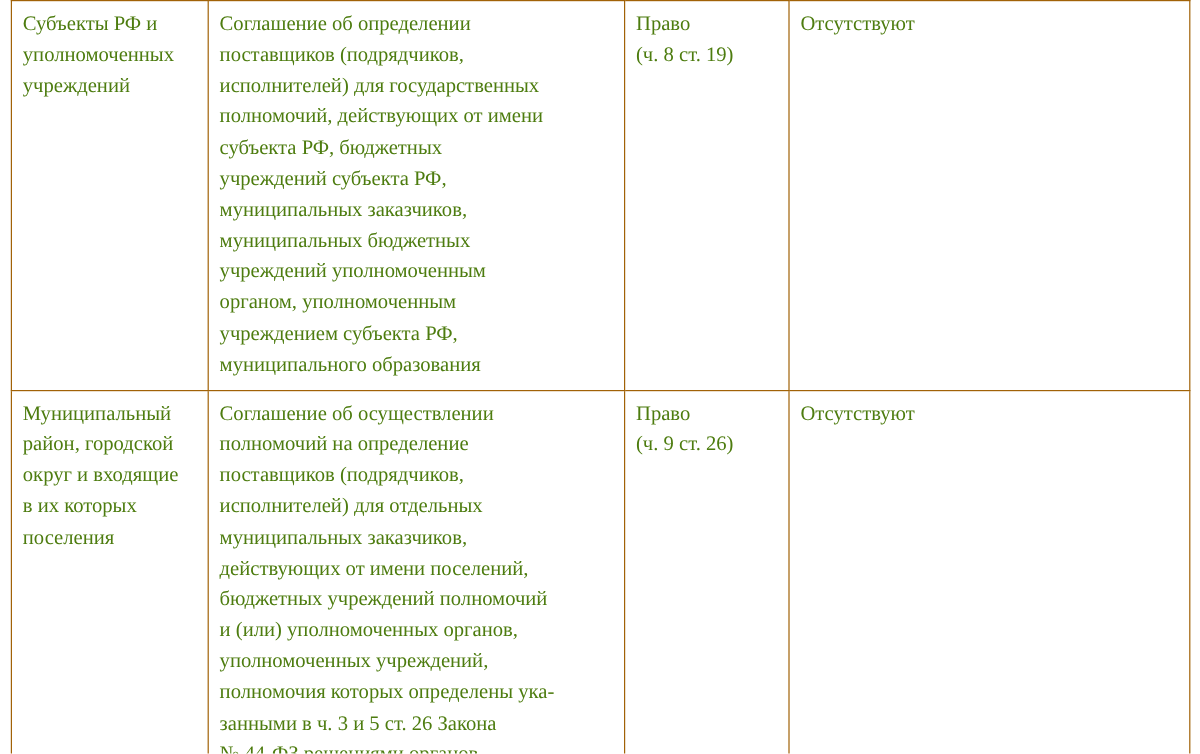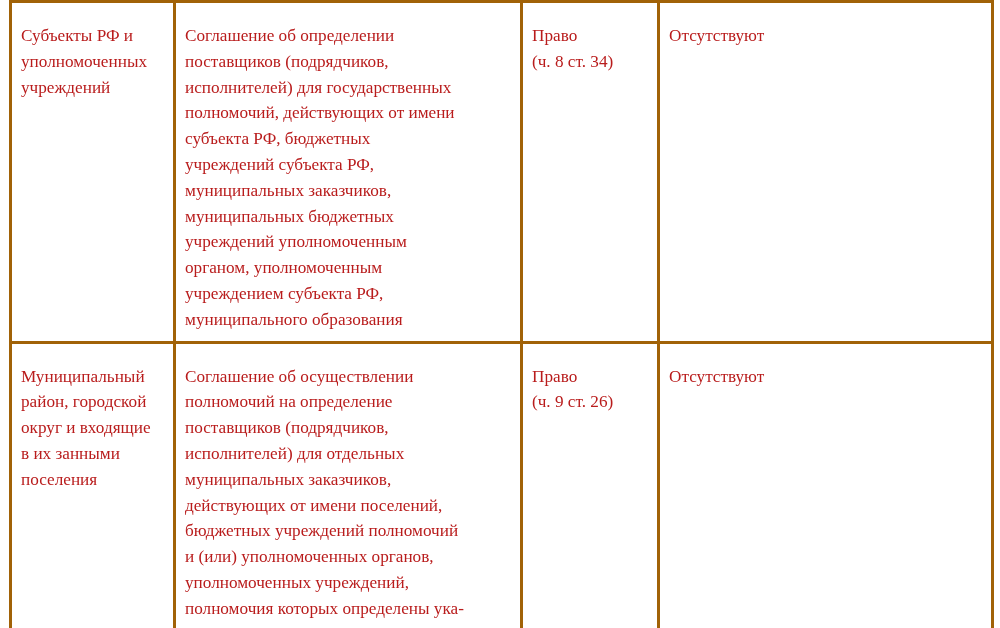--- a/index.html
+++ b/index.html
@@ -25,26 +25,26 @@
   .doc-table {
     position: absolute;
     left: 9px;
     top: 0px;
     width: 982px;
     border-collapse: collapse;
     table-layout: fixed;
   }
 
   .doc-table td {
-    border: 3px solid #a16207;
+    border: 1px solid #a16207;
     vertical-align: top;
-    padding: 20px 8px 8px 9px;
+    padding: 6px 8px 8px 9px;
     font-size: 17.2px;
     line-height: 25.8px;
-    color: #b91c1c;
+    color: #4d7c0f;
     background: #ffffff;
     word-wrap: break-word;
   }
 
   
   .col-entity   { width: 164px; }
   .col-subject  { width: 347px; }
   .col-right    { width: 137px; }
   .col-sanction { width: 334px; }
 
@@ -87,33 +87,33 @@
             <span class="cell-line">учреждений субъекта РФ,</span>
             <span class="cell-line">муниципальных заказчиков,</span>
             <span class="cell-line">муниципальных бюджетных</span>
             <span class="cell-line">учреждений уполномоченным</span>
             <span class="cell-line">органом, уполномоченным</span>
             <span class="cell-line">учреждением субъекта РФ,</span>
             <span class="cell-line">муниципального образования</span>
           </td>
         <td class="cell-right">
             <span class="cell-line">Право</span>
-            <span class="cell-line">(ч. 8 ст. 34)</span>
+            <span class="cell-line">(ч. 8 ст. 19)</span>
           </td>
         <td class="cell-sanction">
             <span class="cell-line">Отсутствуют</span>
           </td>
       </tr>
 
       <tr class="row-clipped">
         <td class="cell-entity">
             <span class="cell-line">Муниципальный</span>
             <span class="cell-line">район, городской</span>
             <span class="cell-line">округ и входящие</span>
-            <span class="cell-line">в их занными</span>
+            <span class="cell-line">в их которых</span>
             <span class="cell-line">поселения</span>
           </td>
         <td class="cell-subject">
             <span class="cell-line">Соглашение об осуществлении</span>
             <span class="cell-line">полномочий на определение</span>
             <span class="cell-line">поставщиков (подрядчиков,</span>
             <span class="cell-line">исполнителей) для отдельных</span>
             <span class="cell-line">муниципальных заказчиков,</span>
             <span class="cell-line">действующих от имени поселений,</span>
             <span class="cell-line">бюджетных учреждений полномочий</span>

